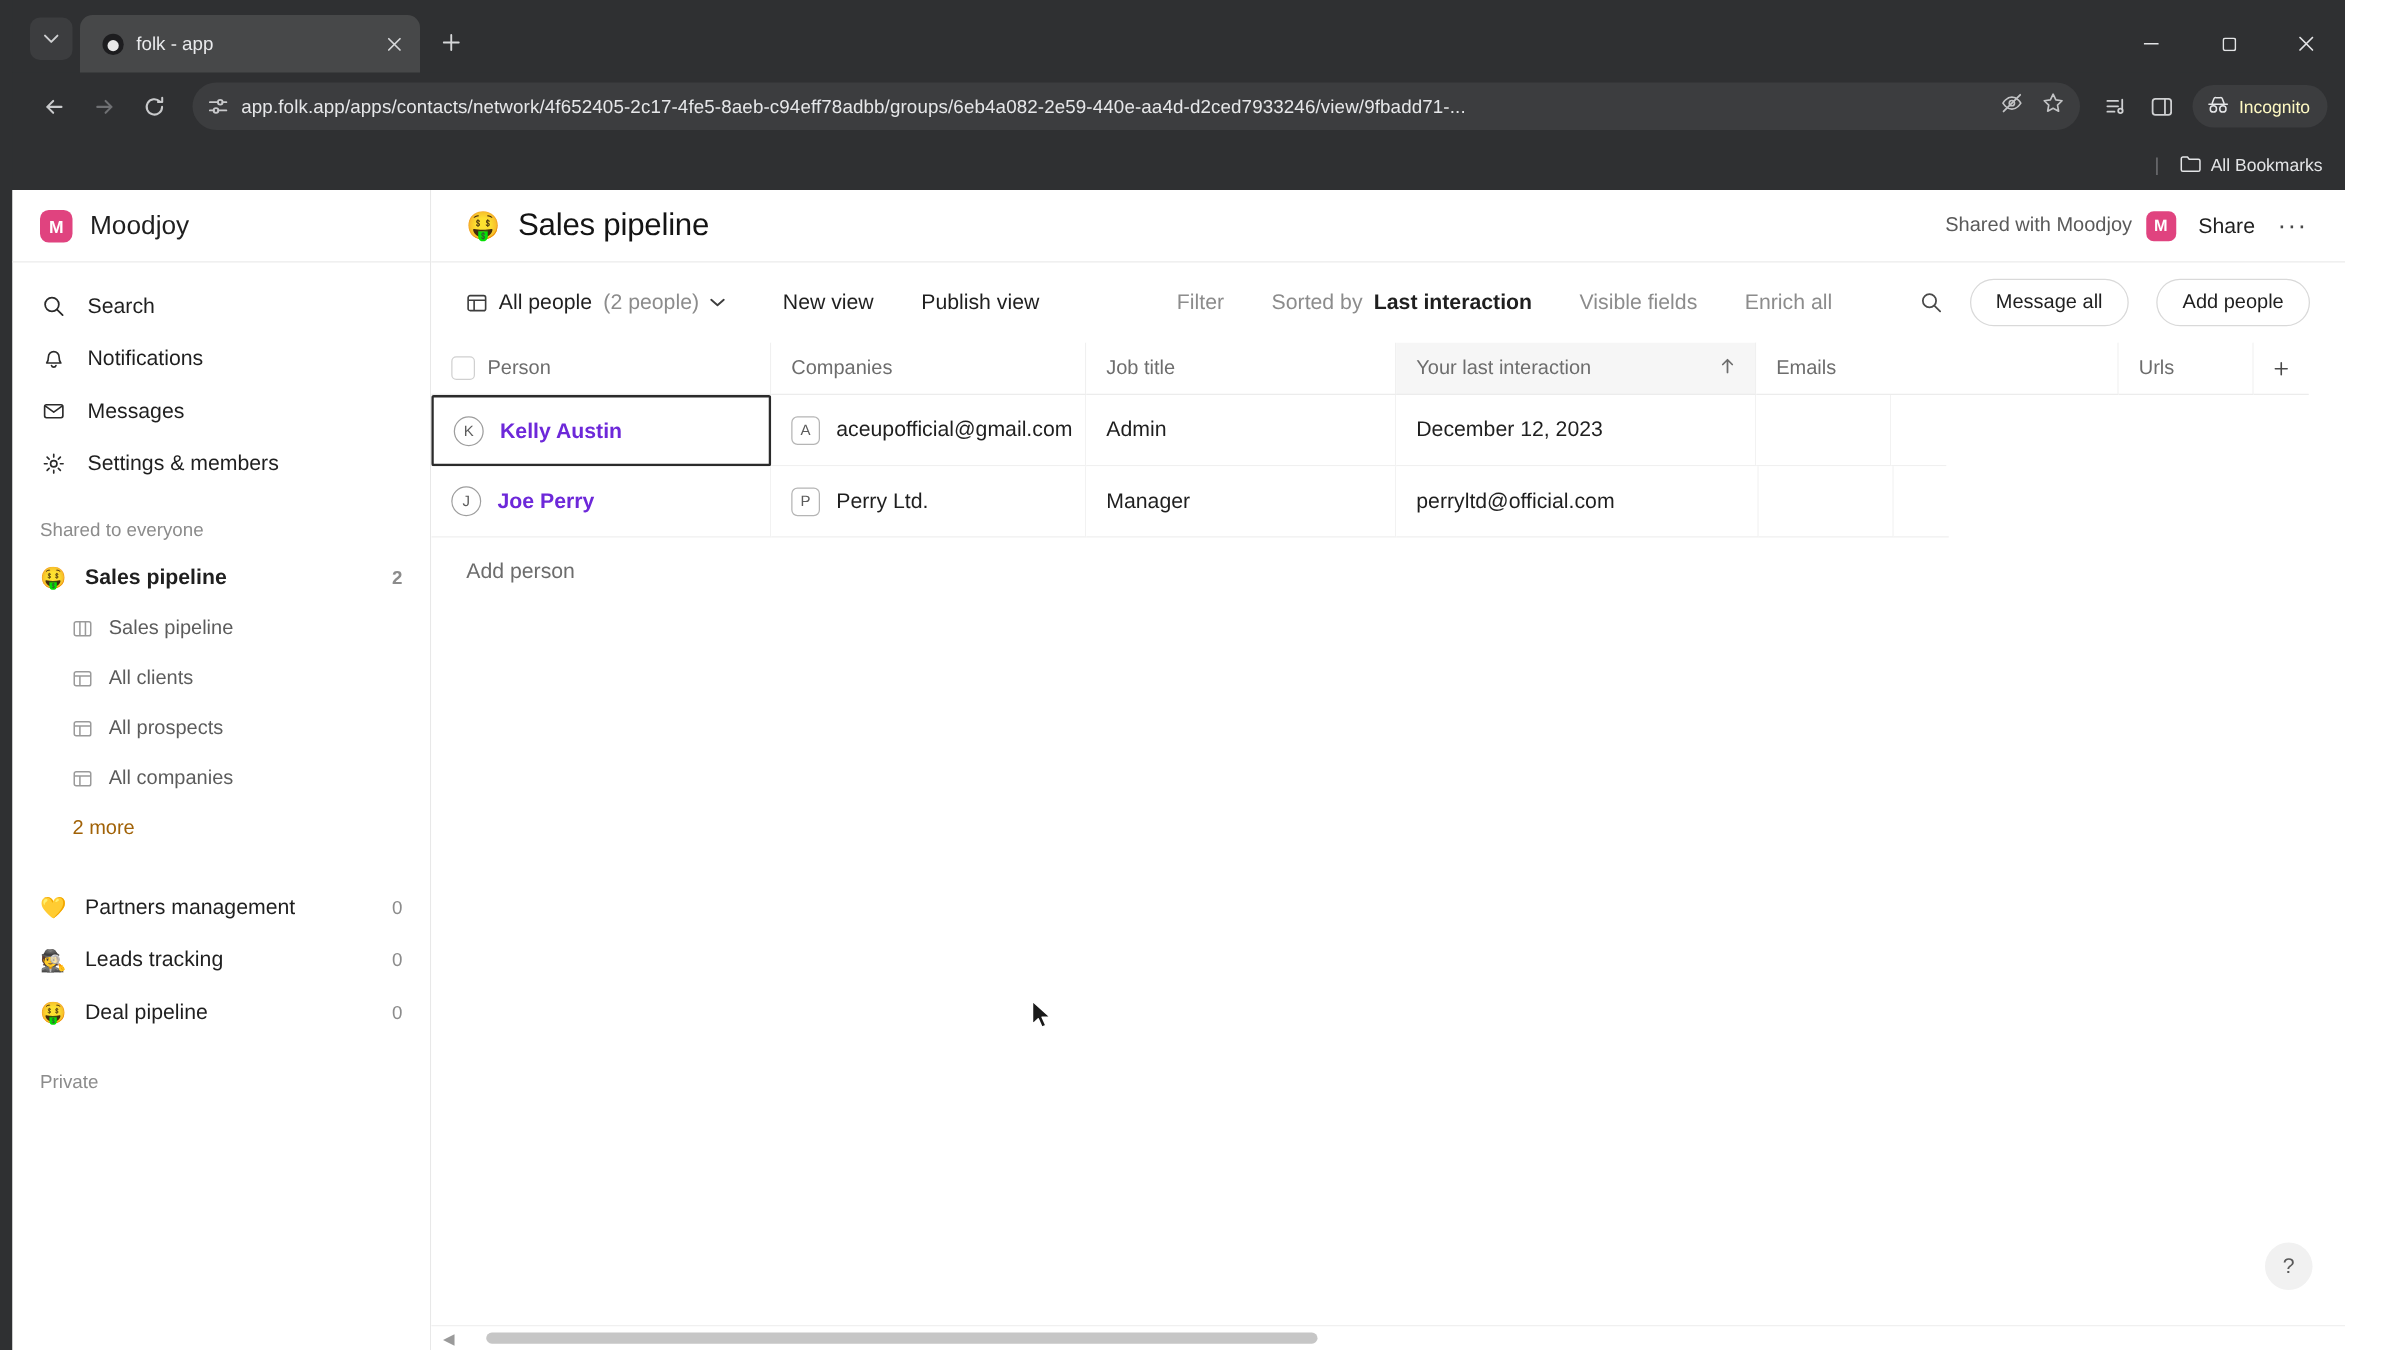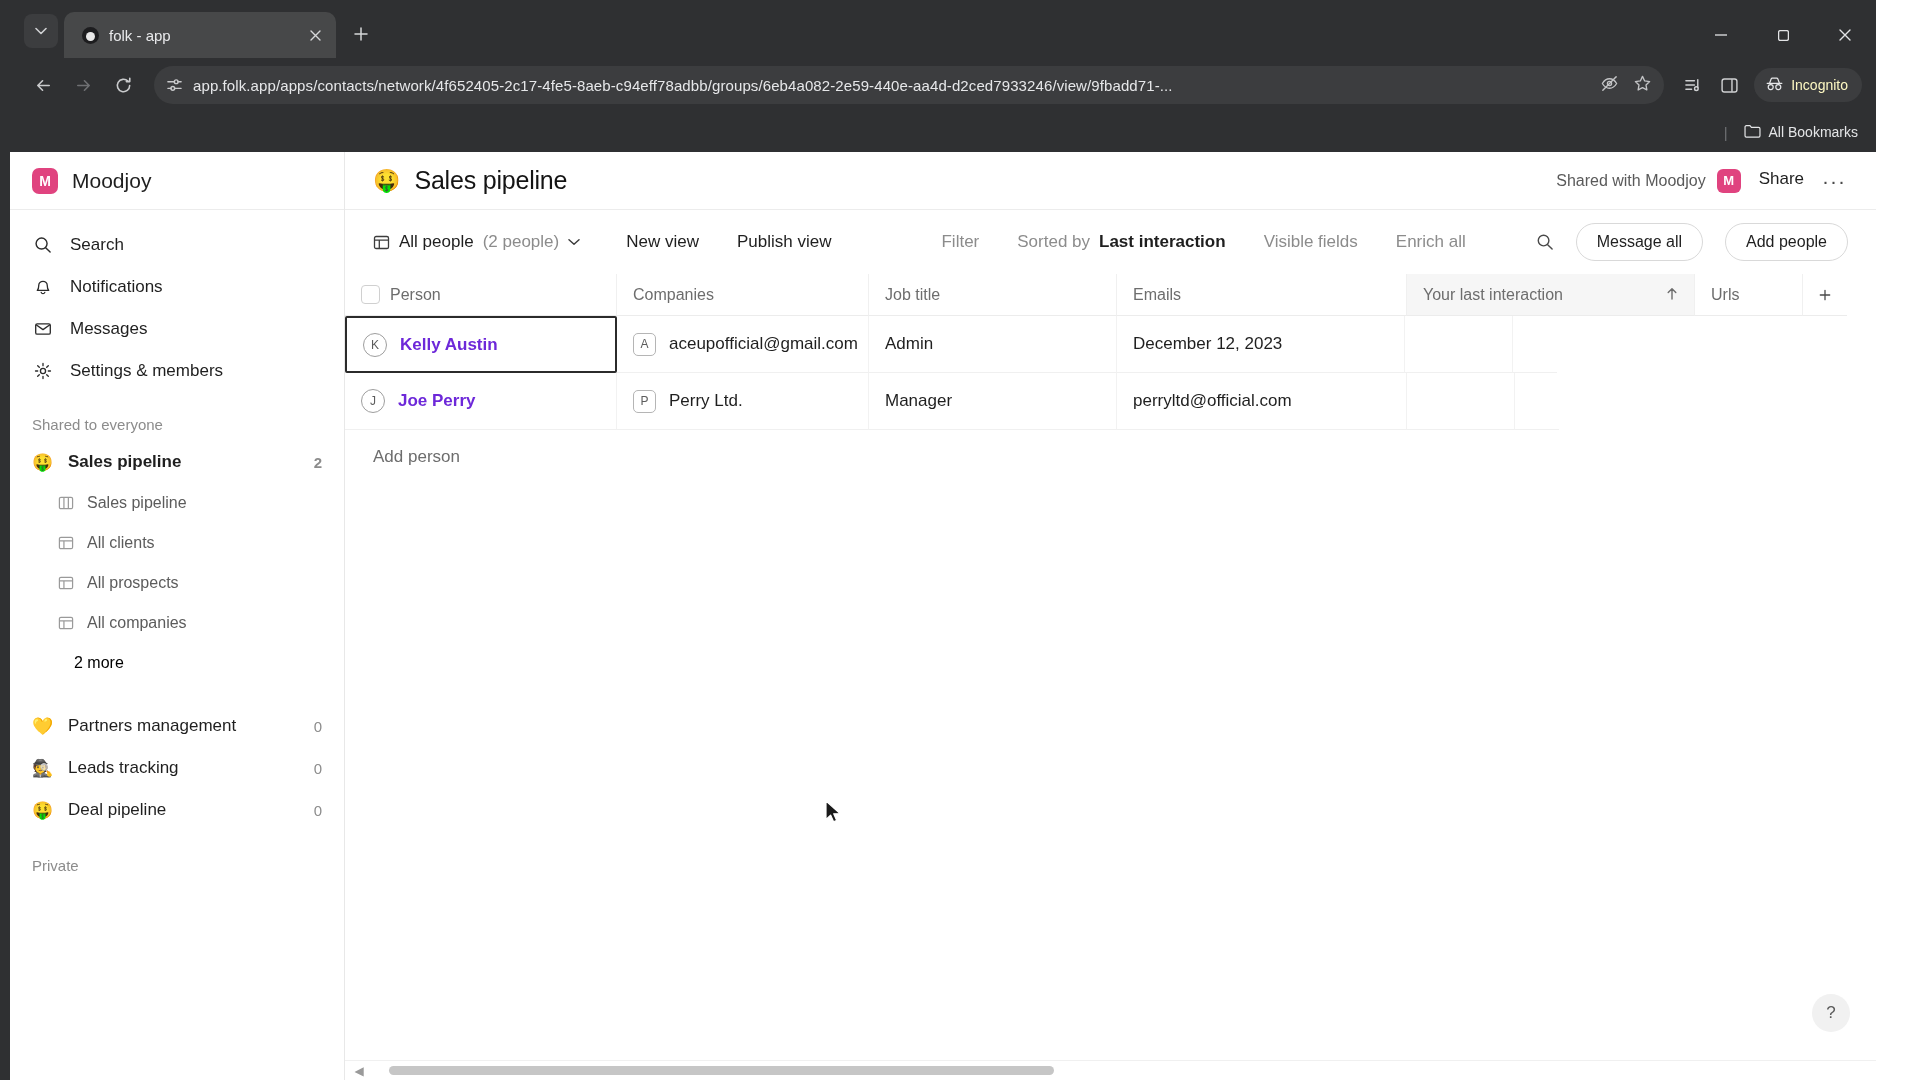--- a/index.html
+++ b/index.html
@@ -124,34 +124,34 @@
   .group-item .count { margin-left:auto; color:#8c8c8c; font-size: 15px;}
   .group-item.active { font-weight: 600; }
 
   .sub-item {
     height: 40px; display:flex; align-items:center; gap: 13px;
     padding: 0 22px 0 48px; font-size: 16px; color: #5c5c5c;
   }
   .sub-item .ic { display:flex; align-items:center; color:#9a9a9a; flex:none;}
   .more-item {
     height: 40px; display:flex; align-items:center; padding: 0 22px 0 48px;
-    font-size: 16px; color:#000000;margin-left:16px;
+    font-size: 16px; color:#a16207;
   }
   .private-label { padding: 26px 22px 8px 22px; color:#8c8c8c; font-size: 15px; }
 
   
   .main { flex:1; display:flex; flex-direction:column; min-width:0; background:#fff;}
 
   .main-header {
     height: 58px; display:flex; align-items:center; padding: 0 30px 0 28px;
     border-bottom: 1px solid #ececec; gap: 14px;
   }
   .page-emoji { font-size: 22px; }
   .page-title { font-size: 25px; color:#141414; font-weight: 400; letter-spacing: -0.2px;}
-  .header-right { margin-left:auto; display:flex; align-items:flex-start; gap: 18px;}
+  .header-right { margin-left:auto; display:flex; align-items:center; gap: 18px;}
   .shared-with { display:flex; align-items:center; gap: 11px; color:#5a5a5a; font-size:16px;}
   .shared-avatar {
     width: 24px; height: 24px; border-radius: 6px; background:#e0437f; color:#fff;
     font-size: 13px; font-weight:bold; display:flex; align-items:center; justify-content:center;
   }
   .share-btn { font-size:17px; color:#1f1f1f; }
   .dots-btn { font-size: 21px; color:#4a4a4a; letter-spacing:1px; }
 
   .view-toolbar {
     height: 64px; display:flex; align-items:center; padding: 0 28px 0 28px; gap: 0;
@@ -543,31 +543,31 @@
             <div class="th col-person">
               <span class="cb"></span>
               <span>Person</span>
             </div>
             <div class="th col-companies">
               <span>Companies</span>
             </div>
             <div class="th col-job">
               <span>Job title</span>
             </div>
-            <div class="th col-emails">
-              <span>Emails</span>
-            </div>
             <div class="th col-last sorted">
               <span>Your last interaction</span>
               <span class="sort-arrow">
                 <svg width="12" height="13" viewBox="0 0 12 13">
                     <path d="M6 12V2M2.2 5.6L6 1.8l3.8 3.8" stroke="#6d6d6d" stroke-width="1.4" fill="none" stroke-linecap="round" stroke-linejoin="round"></path>
                   </svg>
               </span>
             </div>
+            <div class="th col-emails">
+              <span>Emails</span>
+            </div>
             <div class="th col-urls">
               <span>Urls</span>
             </div>
             <div class="th col-plus plus">
               <svg width="14" height="14" viewBox="0 0 14 14">
                   <path d="M7 1.5v11M1.5 7h11" stroke="#4a4a4a" stroke-width="1.5" stroke-linecap="round"></path>
                 </svg>
             </div>
           </div>
 

